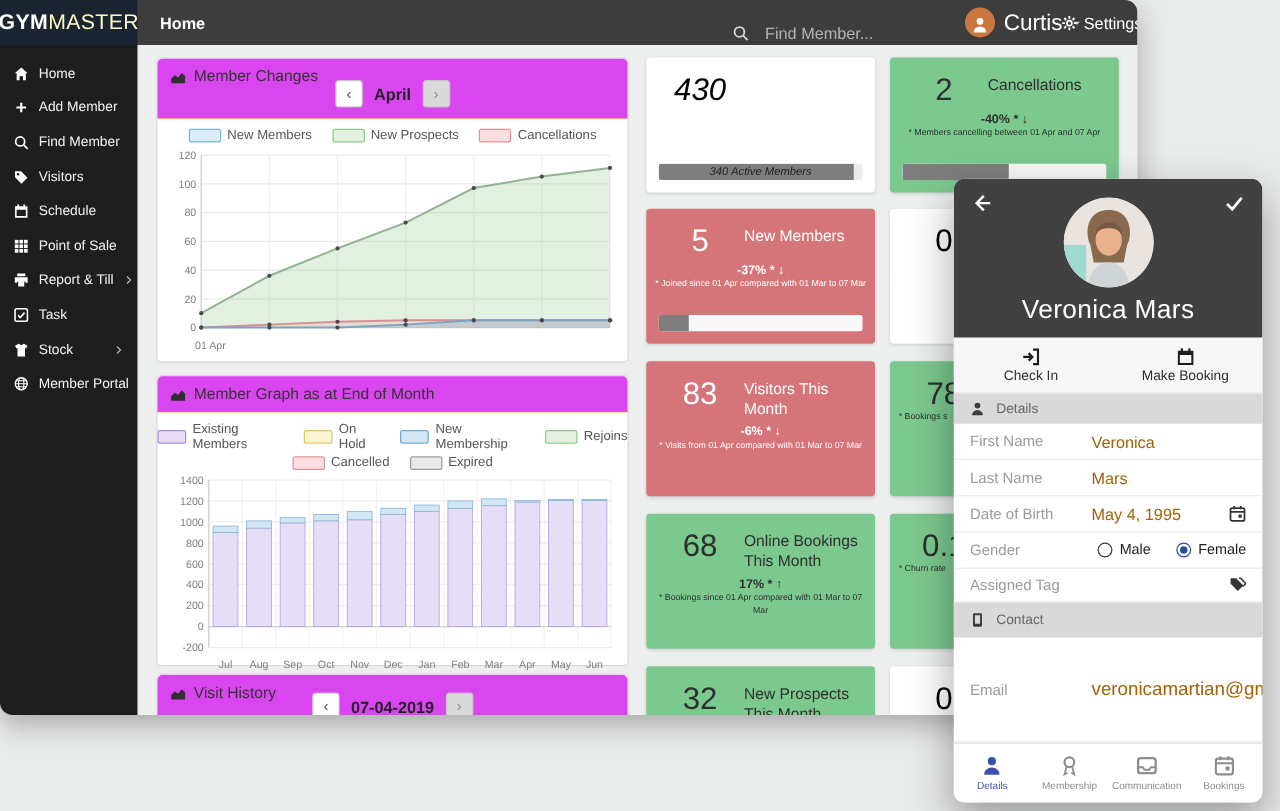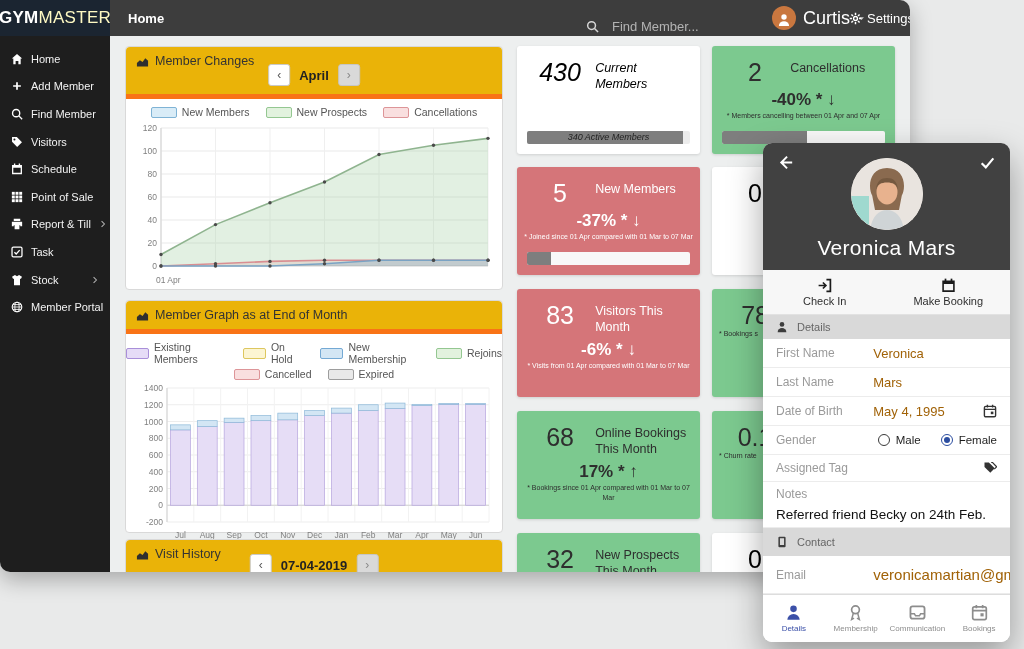--- a/index.html
+++ b/index.html
@@ -30,21 +30,21 @@
   .sidebar{position:absolute;left:0;top:36px;bottom:0;width:110px;background:#1e1e1e;padding-top:9px;box-sizing:border-box}
   .side-item{height:27.6px;display:flex;align-items:center;gap:8px;padding:0 11px;color:#f2f2f2;font-size:11px;cursor:pointer;white-space:nowrap}
   .side-item .ic{width:12px;height:12px;color:#fff}
   .side-item .chev{width:8px;height:8px;margin-left:auto;color:#b5b5b5}
 
   
   .panel{position:absolute;background:#fff;border:1px solid #d9d9d9;border-radius:4px;box-sizing:border-box}
   #panel-changes{left:125px;top:46px;width:378px;height:244px}
   #panel-graph{left:125px;top:300px;width:378px;height:233px}
   #panel-visits{left:125px;top:539px;width:378px;height:60px}
-  .panel-head{position:relative;background:#eab308;border-bottom:5px solid #f97316;border-radius:4px 4px 0 0}
+  .panel-head{position:relative;background:#d946ef;border-bottom:1px solid #f97316;border-radius:4px 4px 0 0}
   #panel-changes .panel-head{height:47px}
   #panel-graph .panel-head{height:28px}
   #panel-visits .panel-head{height:47px}
   .panel-title{position:absolute;left:10px;top:7px;display:flex;align-items:center;gap:6px;font-size:12.5px;color:#333}
   .panel-title .ic{width:13px;height:13px;color:#2f2f2f}
   .pager{position:absolute;left:50%;transform:translateX(-50%);display:flex;align-items:center;gap:9px}
   #panel-changes .pager{top:17px}
   #panel-visits .pager{top:14px}
   .pbtn{width:22px;height:22px;border-radius:3px;font-size:12px;display:flex;align-items:center;justify-content:center;box-sizing:border-box;cursor:pointer}
   .pbtn.prev{background:#fff;border:1px solid #c9c9c9;color:#555}
@@ -56,21 +56,21 @@
   .swatch{width:26px;height:11px;border-radius:2px;border:1px solid;box-sizing:border-box}
   .chart-svg{display:block;margin:2px auto 0}
 
   
   .card{position:absolute;width:183px;height:108px;border-radius:3px;background:#fff;box-shadow:0 1px 3px rgba(0,0,0,.13);box-sizing:border-box;overflow:hidden}
   .card.green{background:#7cc98f;color:#2e2e2e}
   .card.red{background:#d57579;color:#fff}
   .card-row{display:flex;padding:13px 8px 0}
   .card-val{flex:0 0 42%;text-align:center;font-size:25px;line-height:1.05}
   .card-title{flex:1;font-size:12.5px;line-height:1.25;padding-top:2px}
-  .card-delta{text-align:center;font-size:17px;font-weight:700;margin-top:5px}
+  .card-delta{text-align:center;font-size:10px;font-weight:700;margin-top:5px}
   .card-note{text-align:center;font-size:7px;line-height:1.35;margin-top:1px;padding:0 7px}
   .card.clip .card-note{text-align:left}
   .card-progress{position:absolute;left:10px;right:10px;bottom:10px;height:13px;background:#ececec;border-radius:2px;overflow:hidden}
   .card.green .card-progress,.card.red .card-progress{background:#f8f8f8}
   .card-progress .fill{height:100%;background:#7e7e7e}
   .card-progress .plabel{position:absolute;left:0;right:0;top:0;line-height:13px;text-align:center;font-size:9px;color:#1f1f1f}
 
   
   .mcard{position:absolute;left:763px;top:143px;width:247px;height:499px;background:#fff;border-radius:9px;box-shadow:0 14px 34px rgba(0,0,0,.35);overflow:hidden;display:flex;flex-direction:column;z-index:20}
   .mc-head{flex:0 0 127px;background:#414141;position:relative}
@@ -476,21 +476,20 @@
         <div class="pager-label">07-04-2019</div>
         <div class="pbtn next">›</div>
       </div>
     </div>
   </div>
 
   <div id="cards">
       <div class="card " style="left: 517px; top: 46px; font-style: italic;">
         <div class="card-row">
           <div class="card-val">430</div>
-          <div class="card-title">Current Members</div>
         </div>
         <div class="card-progress">
           <div class="fill" style="width:96%"></div>
           <div class="plabel">340  Active Members</div>
         </div>
       </div>
       <div class="card green" style="left: 712px; top: 46px;">
         <div class="card-row">
           <div class="card-val">2</div>
           <div class="card-title">Cancellations</div>
@@ -656,24 +655,20 @@
     </div>
     <div class="mrow r27">
       <span class="lbl">Assigned Tag</span>
       <i class="ic ric">
           <svg viewBox="0 0 14 14">
             <path d="M1.5 1.5v4.4l5.8 5.8 4.4-4.4-5.8-5.8z" fill="currentColor"></path>
             <path d="M8.2 1.5h1.4l4 4.3-2.3 2.4" fill="none" stroke="currentColor" stroke-width="1.2"></path>
           </svg>
         </i>
     </div>
-    <div class="notes-block">
-      <div class="lbl">Notes</div>
-      <div class="nval">Referred friend Becky on 24th Feb.</div>
-    </div>
     <div class="sec-head" id="sec-contact">
       <i class="ic">
           <svg viewBox="0 0 14 14">
             <path fill-rule="evenodd" d="M4 .8h6a1.2 1.2 0 0 1 1.2 1.2v10A1.2 1.2 0 0 1 10 13.2H4A1.2 1.2 0 0 1 2.8 12V2A1.2 1.2 0 0 1 4 .8zm.6 1.8v7.8h4.8V2.6z" fill="currentColor"></path>
           </svg>
         </i>
       <span>Contact</span>
     </div>
     <div class="mrow email">
       <span class="lbl">Email</span>

